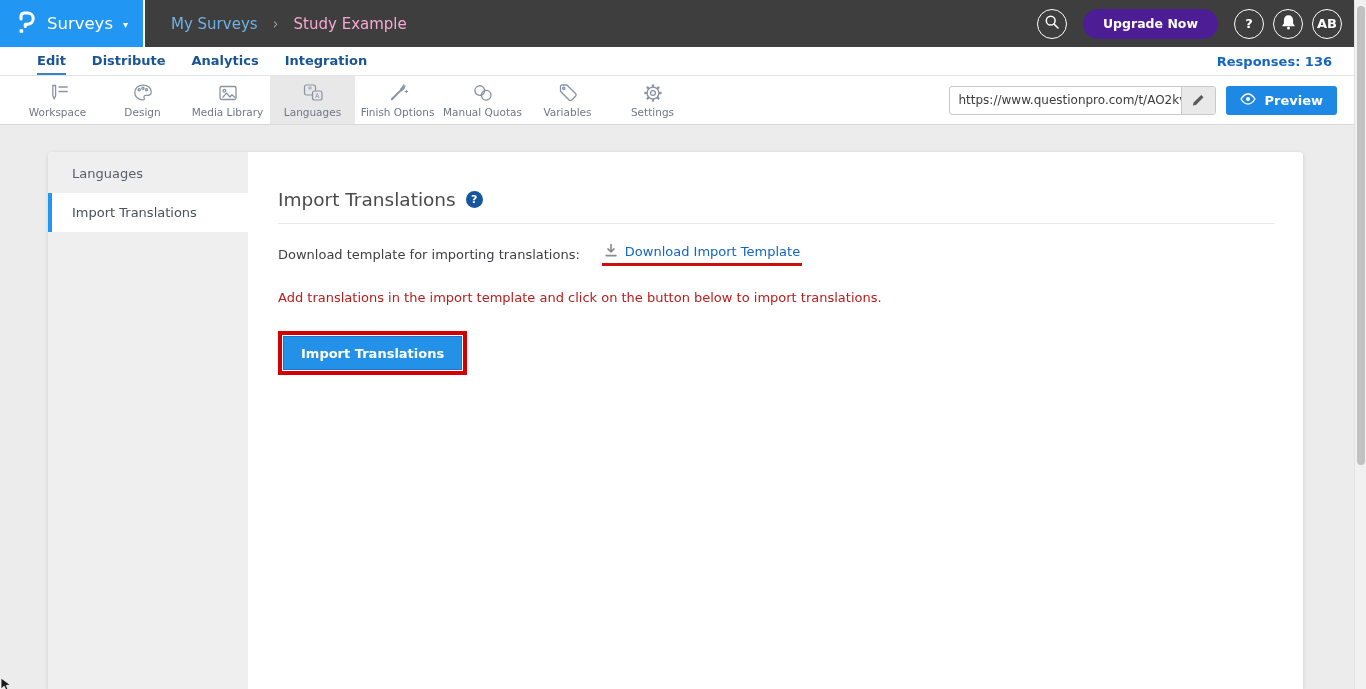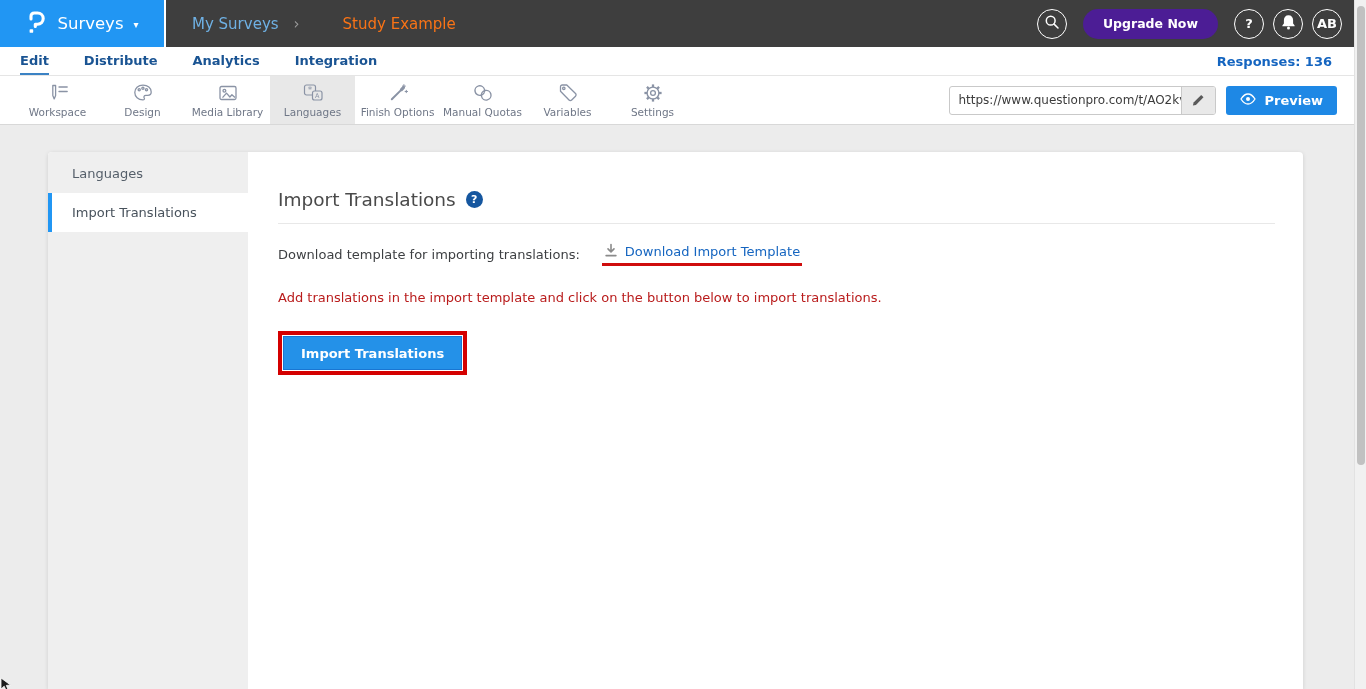--- a/index.html
+++ b/index.html
@@ -6,41 +6,41 @@
   html,body { width:1366px; height:689px; }
   body {
     font-family:"DejaVu Sans","Liberation Sans",sans-serif;
     background:#ececec; overflow:hidden; position:relative;
     -webkit-font-smoothing:antialiased;
   }
 
   
   .topbar { position:absolute; top:0; left:0; width:1366px; height:47px;
     background:#3e3e3e; display:flex; align-items:center; }
-  .logo-box { width:166px; height:47px; background:#2196f3; color:#fff;
+  .logo-box { width:145px; height:47px; background:#2196f3; color:#fff;
     display:flex; align-items:center; justify-content:center; gap:10px;
     border-right:2px solid #fff; cursor:pointer; flex:0 0 auto; }
   .product-name { font-size:16.5px; }
   .caret { font-size:10px; margin-top:2px; }
   .breadcrumb { margin-left:26px; display:flex; align-items:center; gap:15px; font-size:15px; }
   .crumb-parent { color:#6fb1e4; cursor:pointer; }
   .crumb-sep { color:#9a9a9a; font-size:15px; }
-  .crumb-current { color:#f97316;margin-left:28px; }
+  .crumb-current { color:#f9a8d4; }
   .topbar-right { margin-left:auto; display:flex; align-items:center; gap:9px; padding-right:24px; }
   .circle-btn { width:30px; height:30px; border:1.6px solid #fff; border-radius:50%;
     display:flex; align-items:center; justify-content:center; color:#fff;
     font-size:13px; font-weight:bold; cursor:pointer; flex:0 0 auto; }
   .upgrade-btn { background:#4c1d95; color:#fff; font-weight:bold; font-size:12.5px;
     height:30px; padding:0 20px; border-radius:15px; display:flex; align-items:center;
     cursor:pointer; margin:0 7px; }
 
   
   .subnav { position:absolute; top:47px; left:0; width:1366px; height:29px; background:#fff;
     border-bottom:1px solid #e5e5e5; display:flex; align-items:stretch; font-size:13px; }
-  .tabs { display:flex; gap:35px; padding-left:20px; }
+  .tabs { display:flex; gap:26px; padding-left:37px; }
   .tab { color:#1a5493; font-weight:bold; display:flex; align-items:center;
     border-bottom:2px solid transparent; cursor:pointer; }
   .tab.active { border-bottom-color:#3b82c4; }
   .responses { margin-left:auto; padding-right:34px; color:#1565c0; font-weight:bold;
     display:flex; align-items:center; }
 
   
   .toolbar { position:absolute; top:76px; left:0; width:1366px; height:49px; background:#fff;
     border-bottom:1px solid #d8d8d8; display:flex; align-items:stretch; padding-left:15px; }
   .tool { width:85px; display:flex; flex-direction:column; align-items:center;

